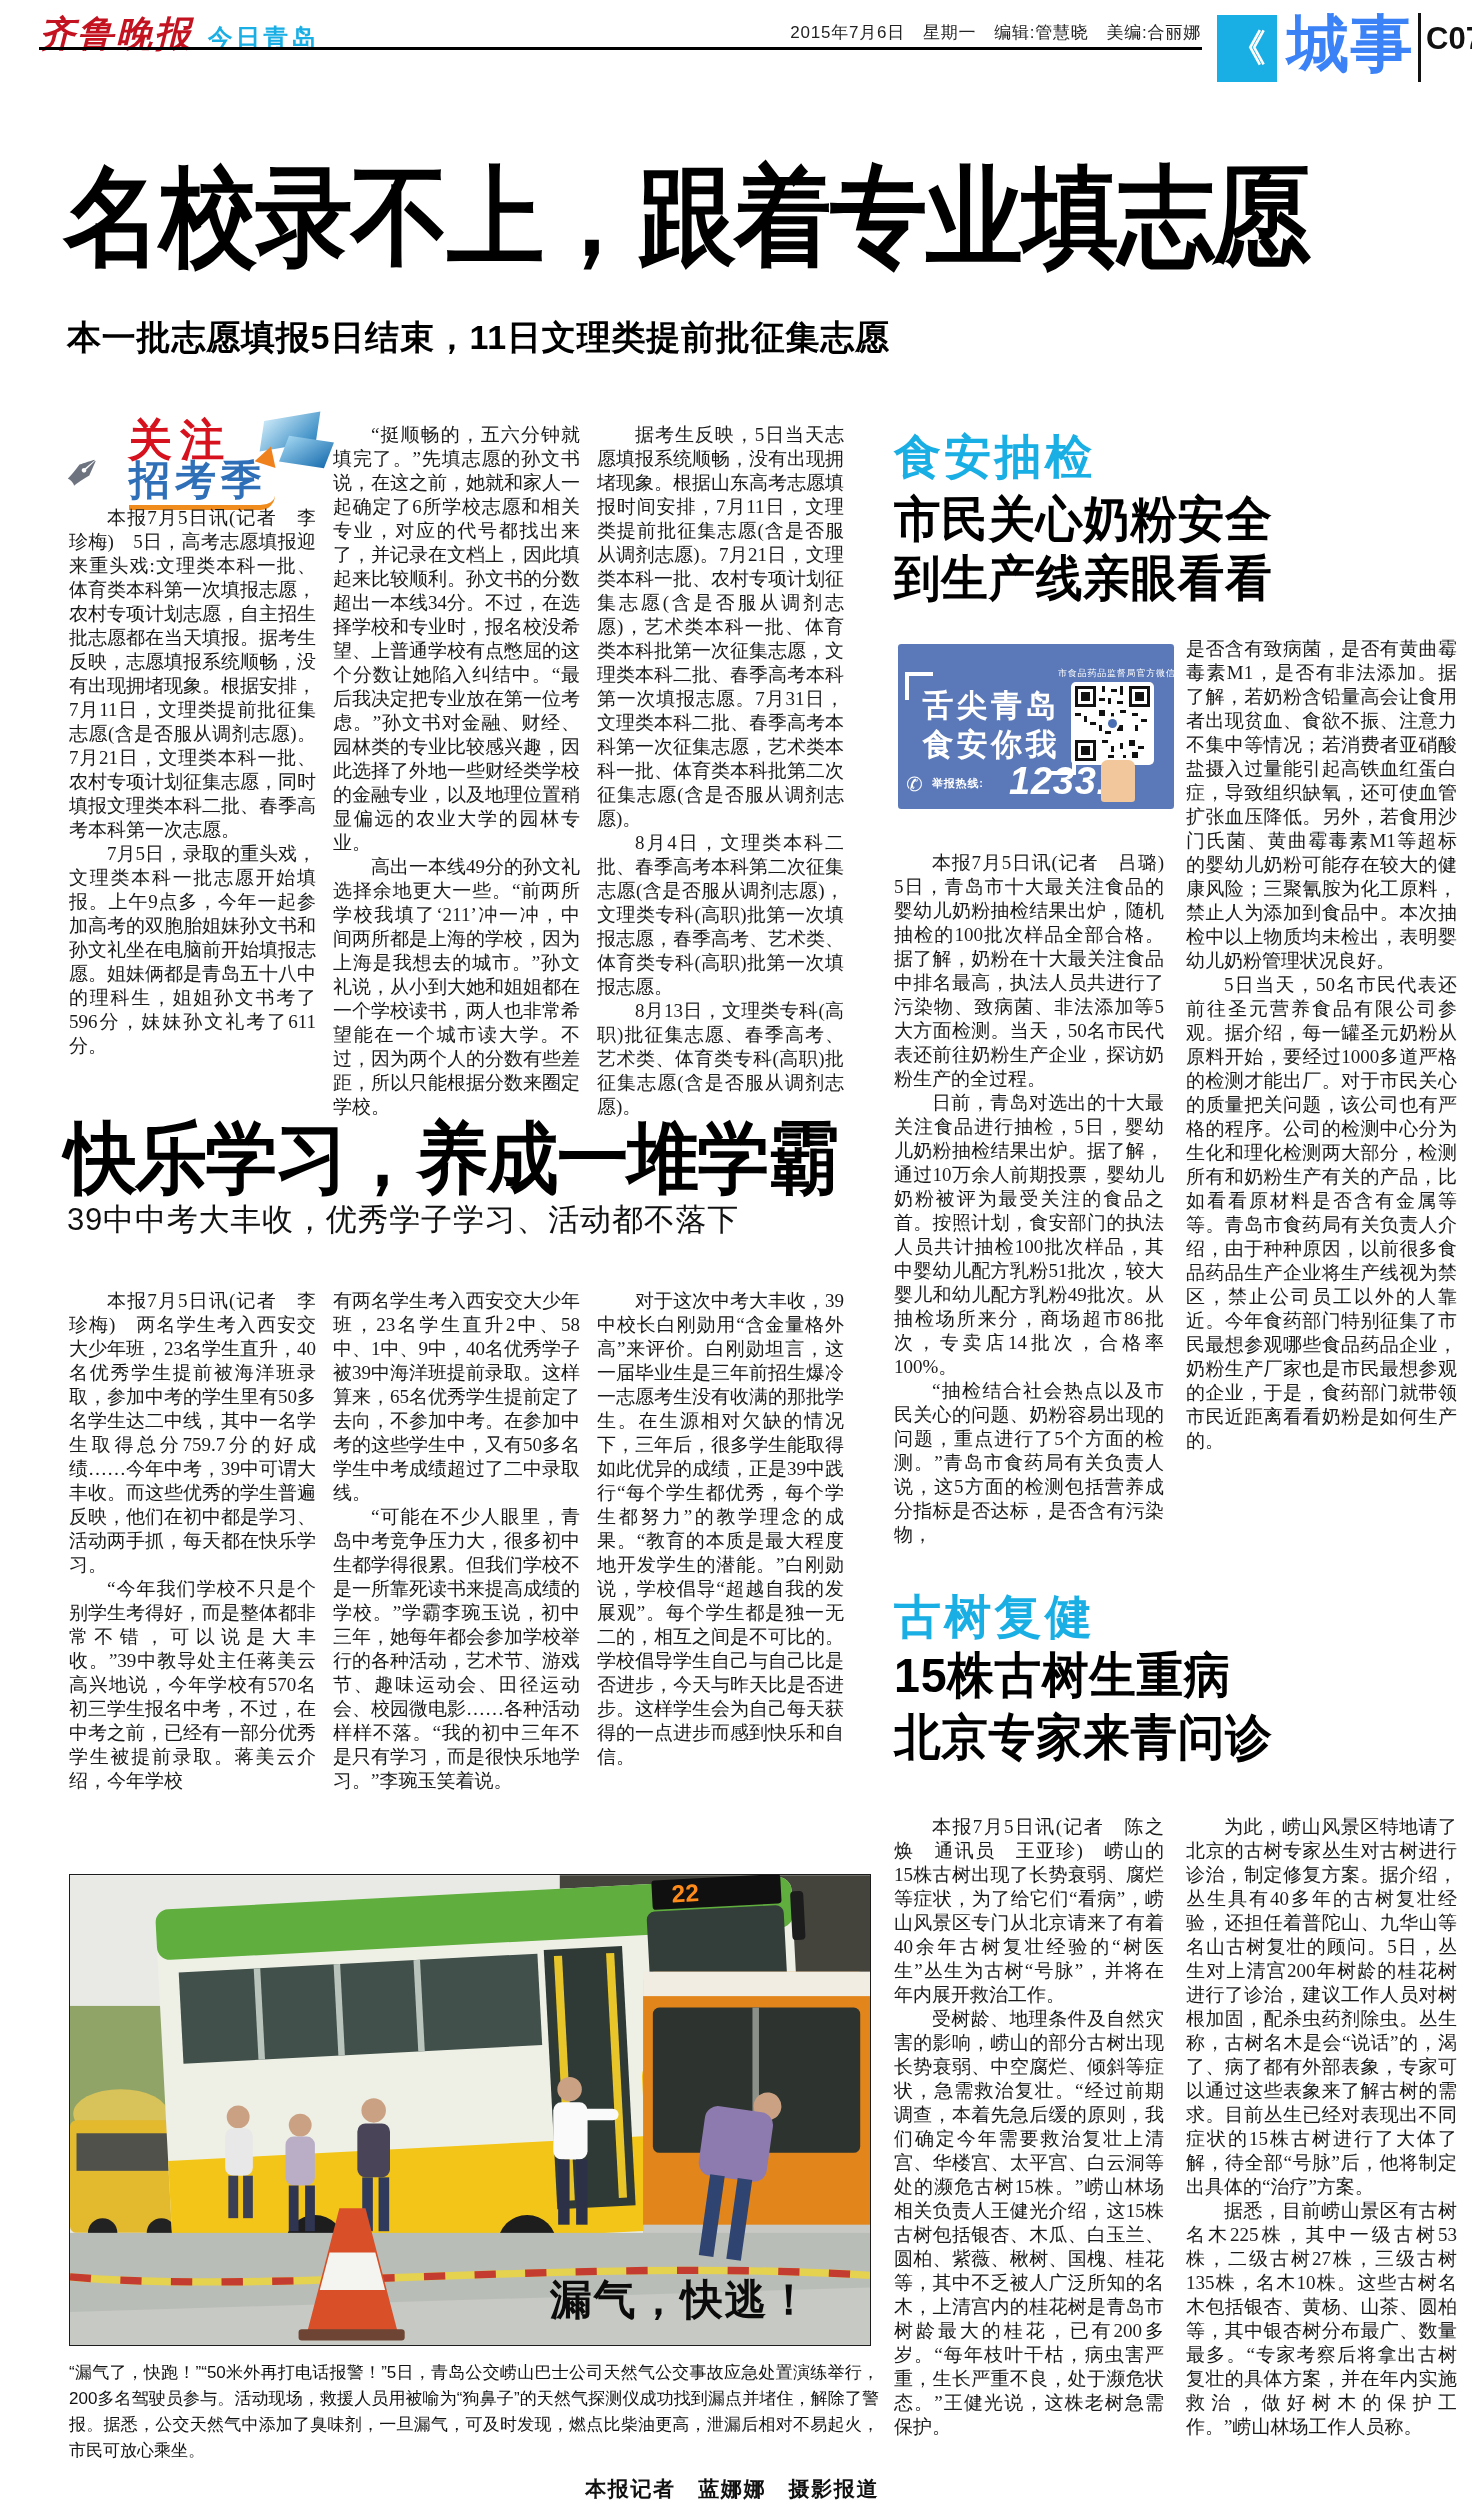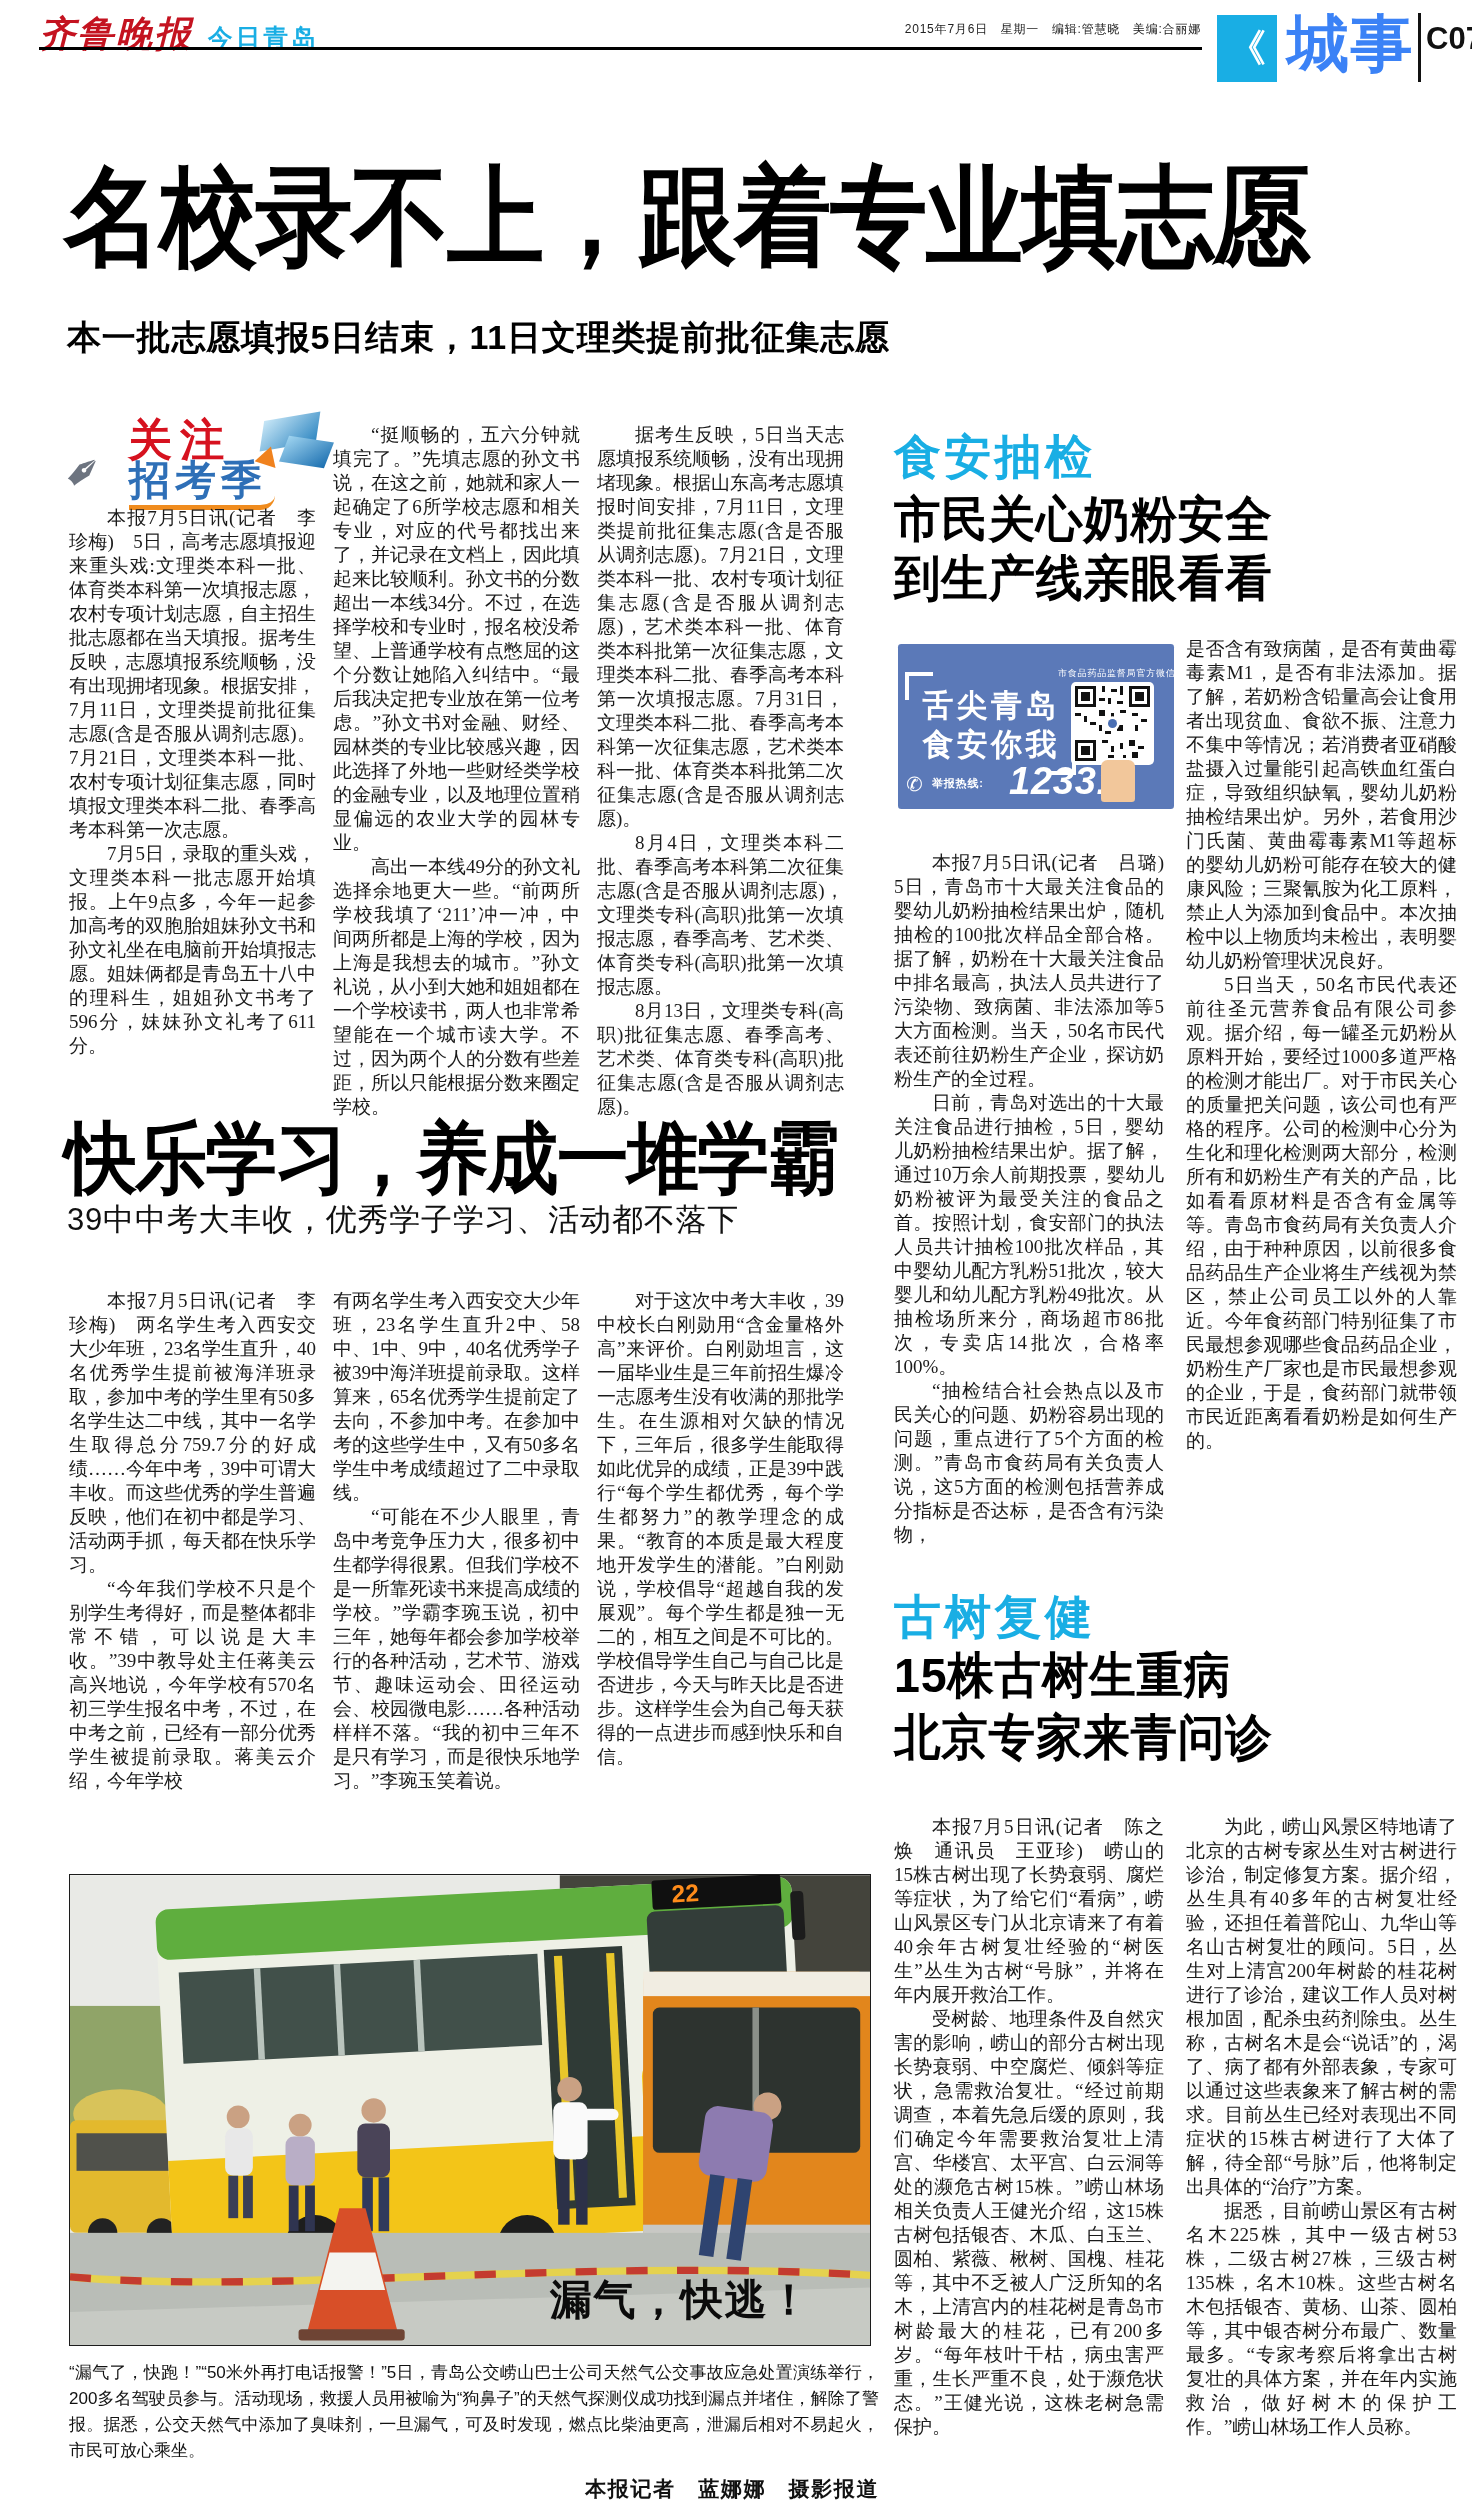--- a/index.html
+++ b/index.html
@@ -4,21 +4,21 @@
 <style>
   html,body{margin:0;padding:0;background:#fff;}
   #page{position:relative;width:1473px;height:2512px;background:#fff;overflow:hidden;
         font-family:"Liberation Sans",sans-serif;color:#111;}
   .abs{position:absolute;}
 
   
   .paper-logo{font-family:"Liberation Serif",serif;font-style:italic;font-weight:700;
               font-size:36px;color:#c41320;letter-spacing:2.5px;}
   .edition-logo{font-size:24.5px;font-weight:900;color:#19aee4;letter-spacing:3.3px;}
-  .dateline{font-size:12px;color:#222;text-align:right;letter-spacing:0.8px;}
+  .dateline{font-size:17px;color:#222;text-align:right;letter-spacing:0.8px;}
   .mast-rule{background:#000;height:2.5px;}
   .sec-box{background:#19aee4;text-align:center;color:#fff;font-weight:900;}
   .sec-box span{font-size:38px;line-height:67px;}
   .sec-name{font-size:62px;font-weight:900;color:#3b82f6;letter-spacing:1.6px;line-height:1;}
   .vline{background:#111;width:2.5px;}
   .page-num{font-size:31px;font-weight:700;color:#111;}
 
   
   .h-lead{font-size:108px;font-weight:900;line-height:1.05;letter-spacing:-1.6px;
           transform:scaleX(.9);transform-origin:left top;white-space:nowrap;color:#000;}
@@ -282,21 +282,21 @@
     </div>
     <div class="abs ad-hand" style="left:203px;top:116px;width:34px;height:42px;"></div>
   </div>
 
   <div class="abs bodytext" style="left:894px;top:851px;width:270px;">
       <p>本报7月5日讯(记者　吕璐)　5日，青岛市十大最关注食品的婴幼儿奶粉抽检结果出炉，随机抽检的100批次样品全部合格。据了解，奶粉在十大最关注食品中排名最高，执法人员共进行了污染物、致病菌、非法添加等5大方面检测。当天，50名市民代表还前往奶粉生产企业，探访奶粉生产的全过程。</p>
       <p>日前，青岛对选出的十大最关注食品进行抽检，5日，婴幼儿奶粉抽检结果出炉。据了解，通过10万余人前期投票，婴幼儿奶粉被评为最受关注的食品之首。按照计划，食安部门的执法人员共计抽检100批次样品，其中婴幼儿配方乳粉51批次，较大婴儿和幼儿配方乳粉49批次。从抽检场所来分，商场超市86批次，专卖店14批次，合格率100%。</p>
       <p>“抽检结合社会热点以及市民关心的问题、奶粉容易出现的问题，重点进行了5个方面的检测。”青岛市食药局有关负责人说，这5方面的检测包括营养成分指标是否达标，是否含有污染物，</p>
     </div>
   <div class="abs bodytext cont" style="left:1186px;top:637px;width:271px;">
-      <p>是否含有致病菌，是否有黄曲霉毒素M1，是否有非法添加。据了解，若奶粉含铅量高会让食用者出现贫血、食欲不振、注意力不集中等情况；若消费者亚硝酸盐摄入过量能引起高铁血红蛋白症，导致组织缺氧，婴幼儿奶粉抽检结果出炉。另外，若食用沙门氏菌、黄曲霉毒素M1等超标的婴幼儿奶粉可能存在较大的健康风险；三聚氰胺为化工原料，禁止人为添加到食品中。本次抽检中以上物质均未检出，表明婴幼儿奶粉管理状况良好。</p>
+      <p>是否含有致病菌，是否有黄曲霉毒素M1，是否有非法添加。据了解，若奶粉含铅量高会让食用者出现贫血、食欲不振、注意力不集中等情况；若消费者亚硝酸盐摄入过量能引起高铁血红蛋白症，导致组织缺氧，还可使血管扩张血压降低。另外，若食用沙门氏菌、黄曲霉毒素M1等超标的婴幼儿奶粉可能存在较大的健康风险；三聚氰胺为化工原料，禁止人为添加到食品中。本次抽检中以上物质均未检出，表明婴幼儿奶粉管理状况良好。</p>
       <p>5日当天，50名市民代表还前往圣元营养食品有限公司参观。据介绍，每一罐圣元奶粉从原料开始，要经过1000多道严格的检测才能出厂。对于市民关心的质量把关问题，该公司也有严格的程序。公司的检测中心分为生化和理化检测两大部分，检测所有和奶粉生产有关的产品，比如看看原材料是否含有金属等等。青岛市食药局有关负责人介绍，由于种种原因，以前很多食品药品生产企业将生产线视为禁区，禁止公司员工以外的人靠近。今年食药部门特别征集了市民最想参观哪些食品药品企业，奶粉生产厂家也是市民最想参观的企业，于是，食药部门就带领市民近距离看看奶粉是如何生产的。</p>
     </div>
 
   <div class="abs kicker-cyan" style="left:894px;top:1586px;">古树复健</div>
   <div class="abs h-right" style="left:894px;top:1643px;">15株古树生重病</div>
   <div class="abs h-right" style="left:894px;top:1705px;">北京专家来青问诊</div>
   <div class="abs bodytext" style="left:894px;top:1815px;width:270px;">
       <p>本报7月5日讯(记者　陈之焕　通讯员　王亚珍)　崂山的15株古树出现了长势衰弱、腐烂等症状，为了给它们“看病”，崂山风景区专门从北京请来了有着40余年古树复壮经验的“树医生”丛生为古树“号脉”，并将在年内展开救治工作。</p>
       <p>受树龄、地理条件及自然灾害的影响，崂山的部分古树出现长势衰弱、中空腐烂、倾斜等症状，急需救治复壮。“经过前期调查，本着先急后缓的原则，我们确定今年需要救治复壮上清宫、华楼宫、太平宫、白云洞等处的濒危古树15株。”崂山林场相关负责人王健光介绍，这15株古树包括银杏、木瓜、白玉兰、圆柏、紫薇、楸树、国槐、桂花等，其中不乏被人广泛所知的名木，上清宫内的桂花树是青岛市树龄最大的桂花，已有200多岁。“每年枝叶干枯，病虫害严重，生长严重不良，处于濒危状态。”王健光说，这株老树急需保护。</p>
     </div>

